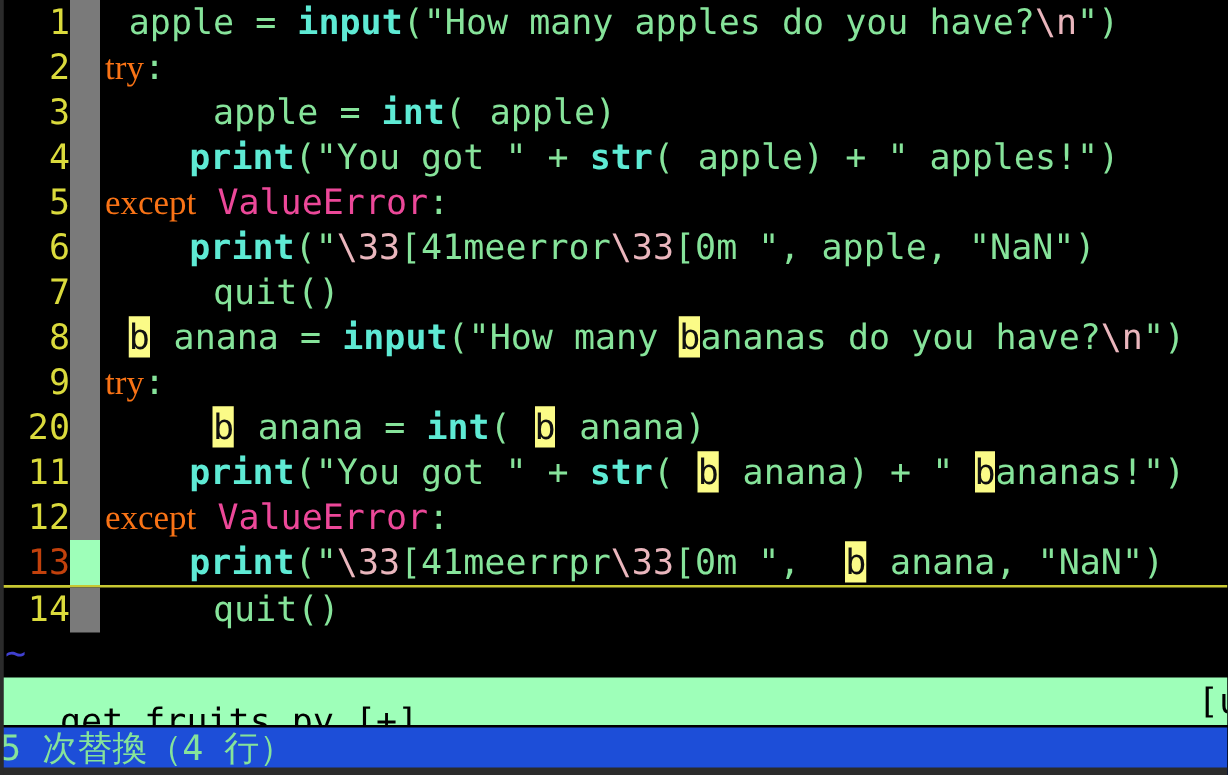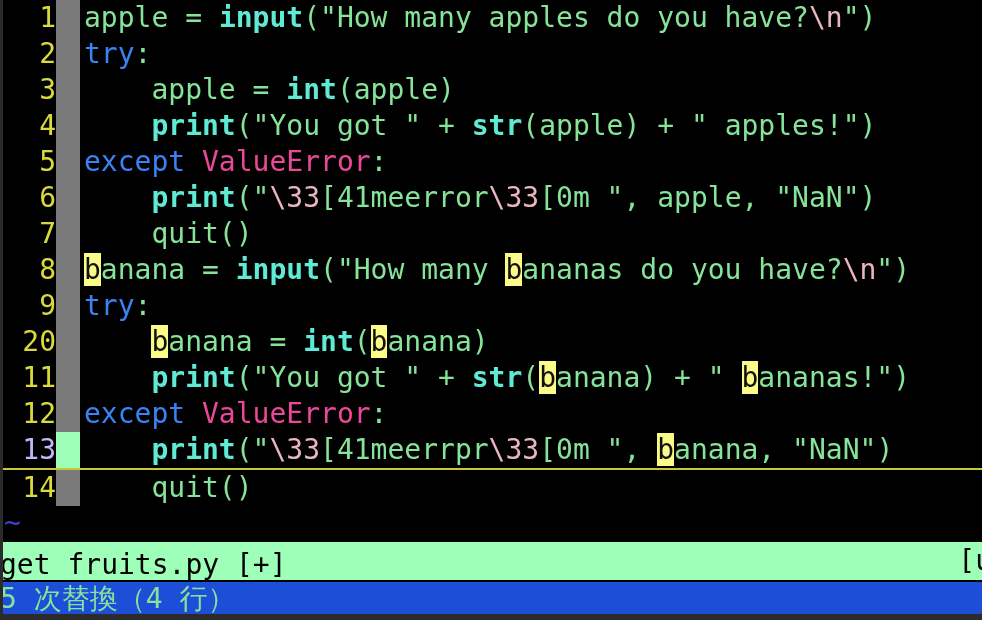--- a/index.html
+++ b/index.html
@@ -37,21 +37,21 @@
     line-height: 36px;
     white-space: pre;
     font-size: 28px;
     letter-spacing: 0px;
   }
 
   .row.cursorline {
     border-bottom: 2px solid #c8c832;
   }
   .row.cursorline .num {
-    color: #c4b5fd;
+    color: #c2410c;
     border-bottom: 2px solid #c8c832;
     box-sizing: border-box;
   }
 
   .num {
     display: inline-block;
     width: 56px;
     text-align: right;
     color: #dada3c;
     font-size: 28px;
@@ -70,22 +70,22 @@
     background: #9effb9;
   }
 
   .code {
     display: inline-block;
     vertical-align: top;
     padding-left: 4px;
   }
 
   
-  .ident    { color: #86e39a; }
-  .keyword  { color: #3b82f6; }
+  .ident    { color: #86e39a; margin-left: 19px; }
+  .keyword  { color: #f97316; font-family: Liberation Serif, serif; }
   .builtin  { color: #5eead4; font-weight: bold; }
   .str      { color: #86e39a; }
   .esc      { color: #eab6bd; }
   .exc      { color: #ec4899; }
   .op       { color: #86e39a; }
   .paren    { color: #86e39a; }
 
   .search {
     background: #fbfb87;
     color: #101010;
@@ -109,21 +109,22 @@
     background: #9effb9;
     color: #000000;
     font-size: 28px;
     line-height: 38px;
     white-space: pre;
     overflow: hidden;
   }
   .statusline .left {
     position: absolute;
     left: 0;
-    top: 4px;
+    top: 16px;
+    padding-left: 48px;
   }
   .statusline .right {
     position: absolute;
     right: -10px;
     top: 0;
   }
 
   
   .messageline {
     position: absolute;

